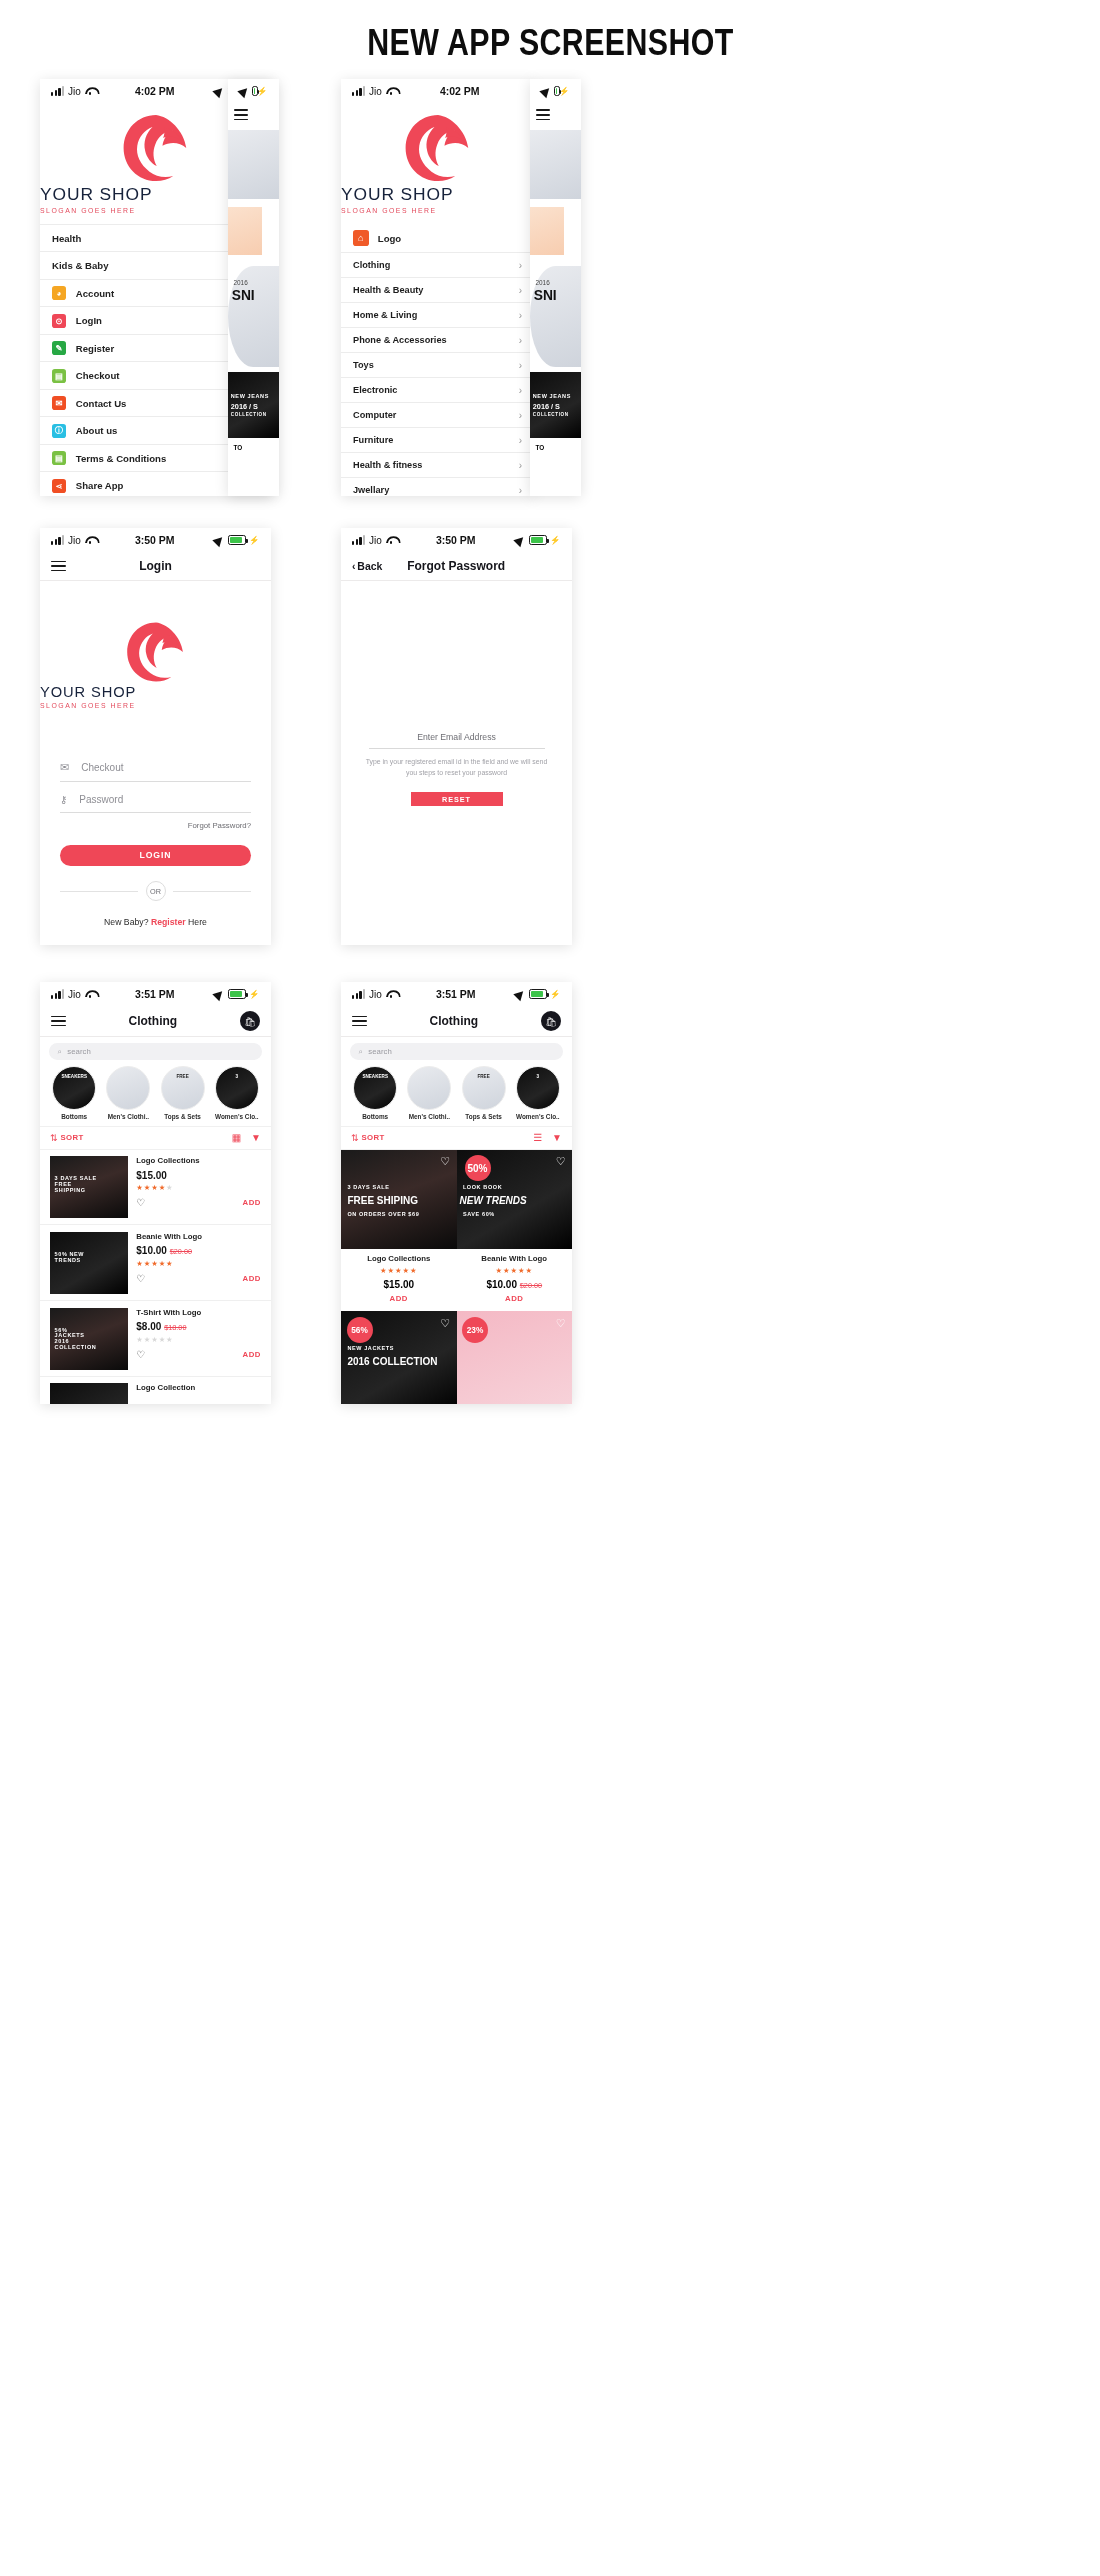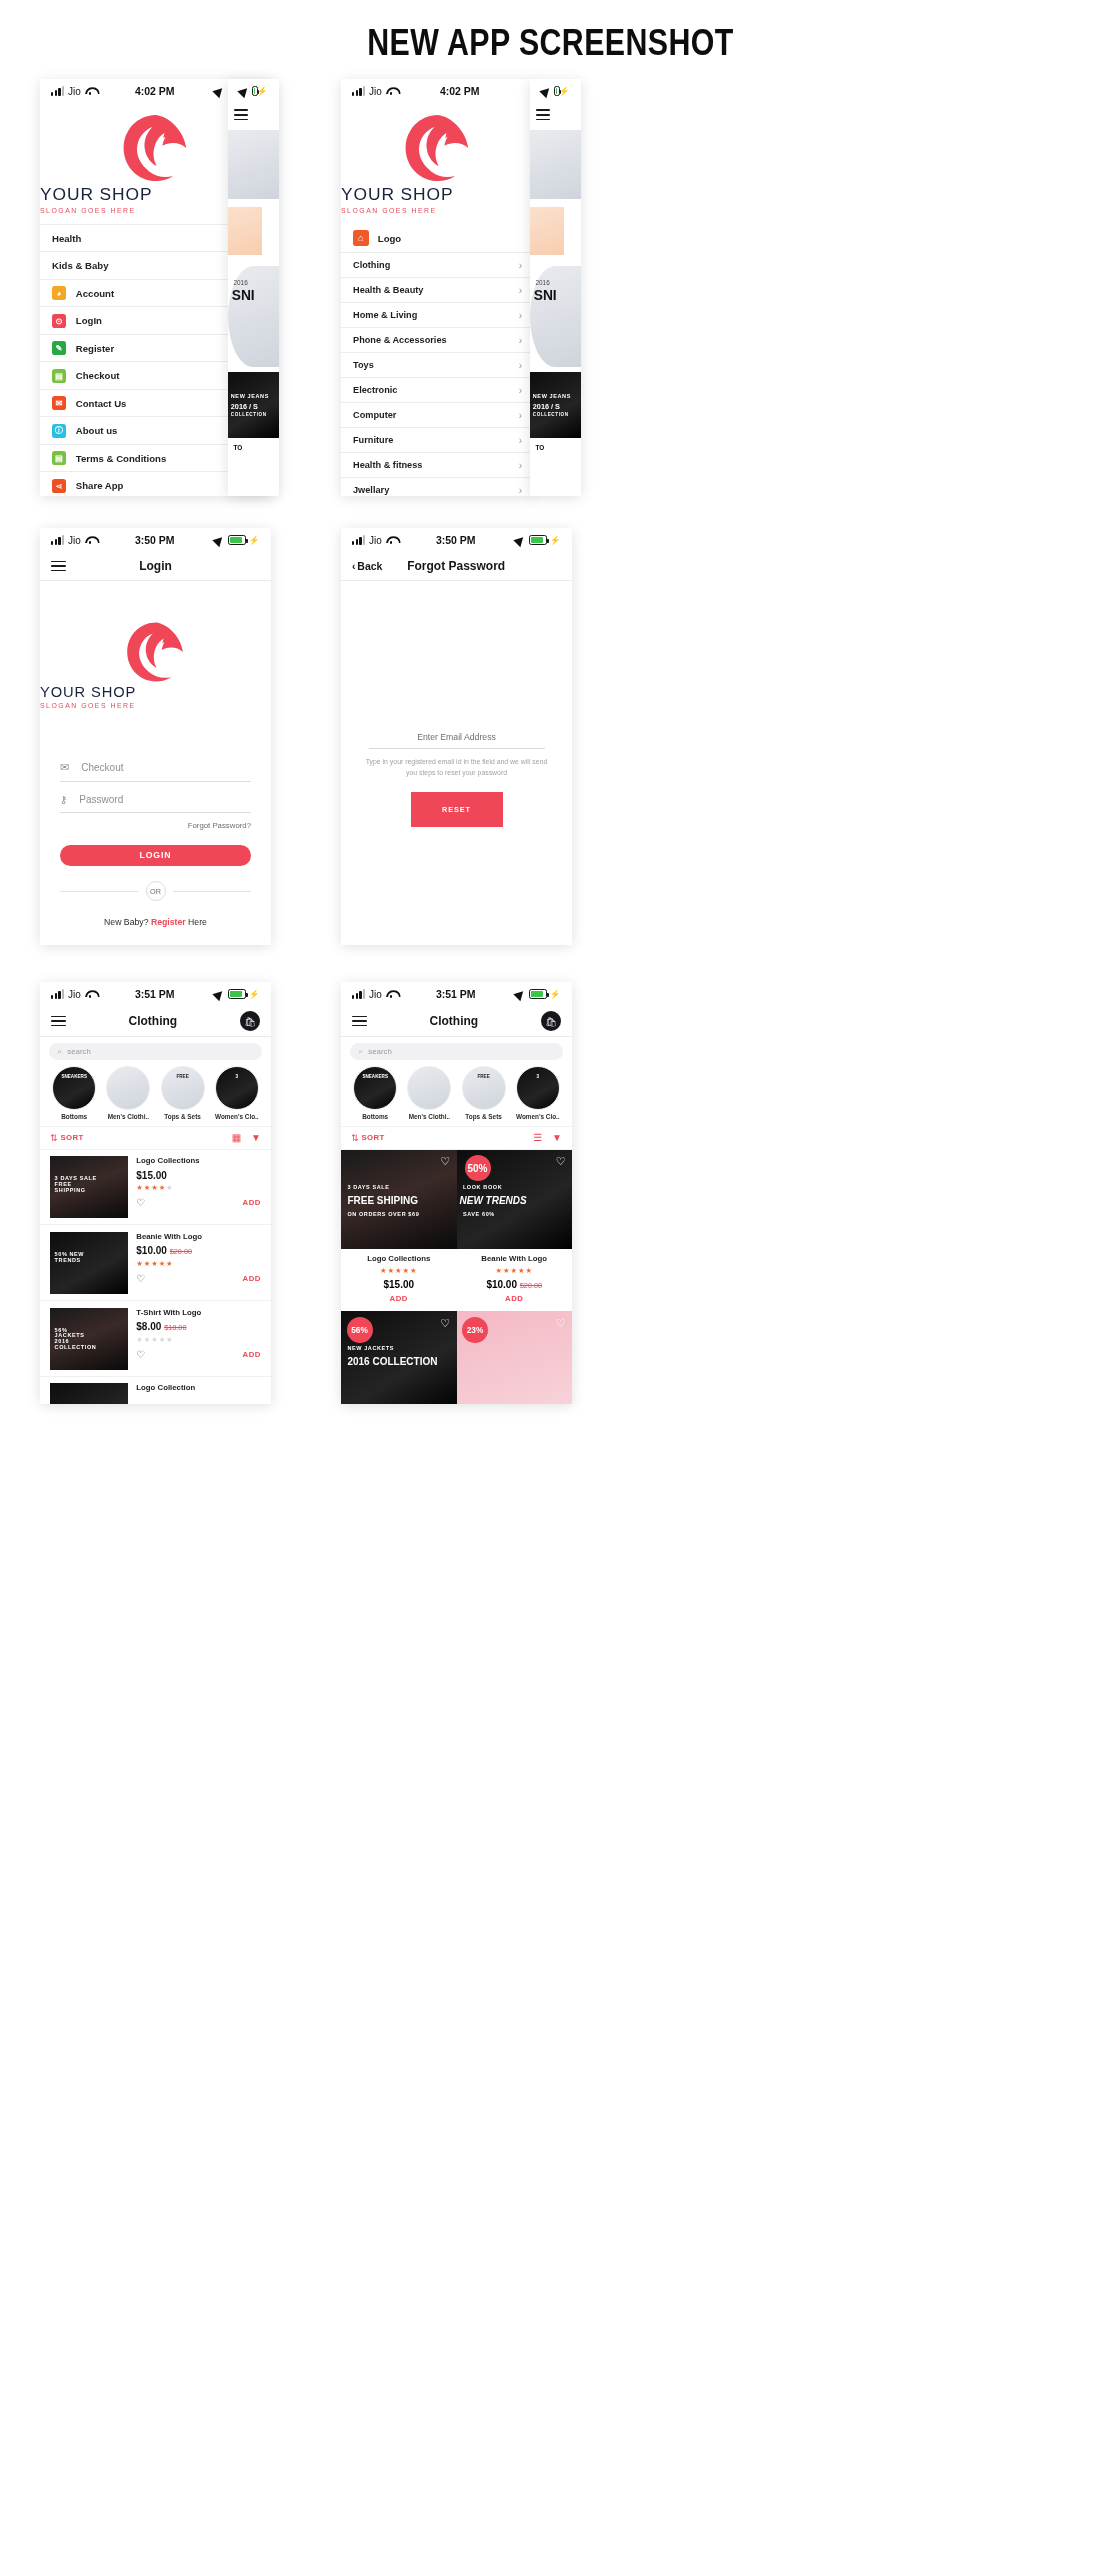--- a/index.html
+++ b/index.html
@@ -104,21 +104,21 @@
   .or-row .ln{flex:1;height:0.9px;background:#e2e2e2;}
   .or-badge{width:20px;height:20px;border-radius:50%;border:0.9px solid #ddd;
             display:flex;align-items:center;justify-content:center;font-size:7.3px;color:#6f6f75;}
   .newuser{text-align:center;font-size:8.7px;color:#2b2b2b;margin-top:15.6px;}
   .newuser b{color:#ef4757;}
 
   
   .fp-input{margin:0 27.5px;border-bottom:0.9px solid #d9d9d9;text-align:center;
             font-size:8.7px;color:#6e6e74;padding-bottom:5.5px;}
   .fp-note{margin:8.3px 24px 0;text-align:center;font-size:6.9px;color:#a2a2a8;line-height:1.55;}
-  .reset-btn{margin:13.8px auto 0;width:92px;height:35px;background:#ef4757;color:#fff;
+  .reset-btn{margin:13.8px auto 0;width:92px;height:14px;background:#ef4757;color:#fff;
              font-size:7.3px;font-weight:bold;letter-spacing:0.9px;
              display:flex;align-items:center;justify-content:center;}
 
   
   .searchbar{margin:6.4px 9.2px;height:16.5px;border-radius:8.3px;background:#f1f1f3;
              display:flex;align-items:center;gap:5.5px;padding:0 8.3px;font-size:7.8px;color:#9a9aa0;}
 
   
   .circles{display:flex;justify-content:space-between;padding:0 9.2px;}
   .circ-item{width:50px;text-align:center;}

